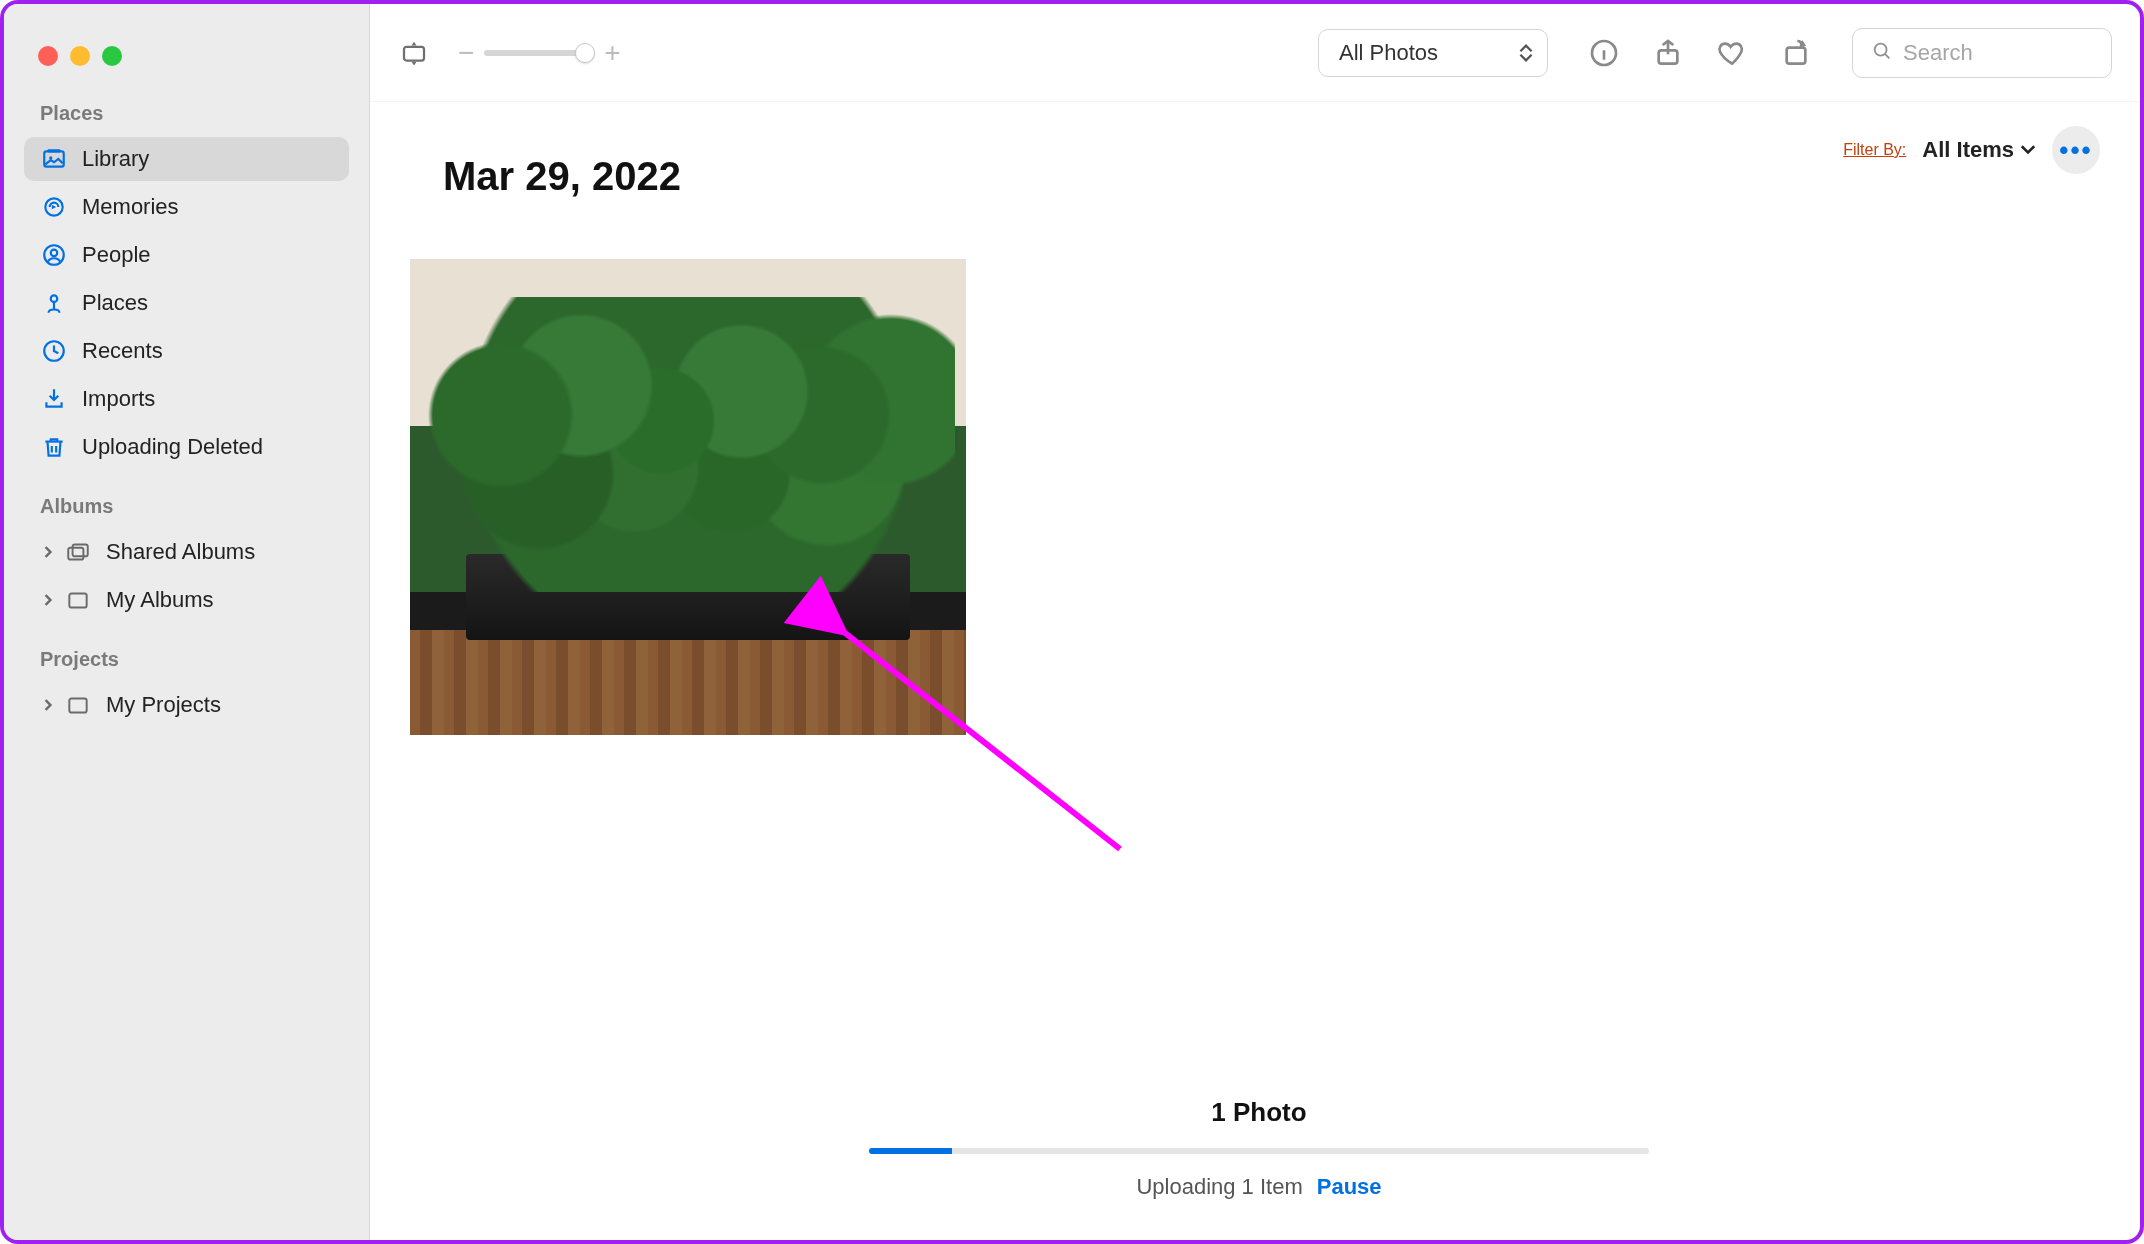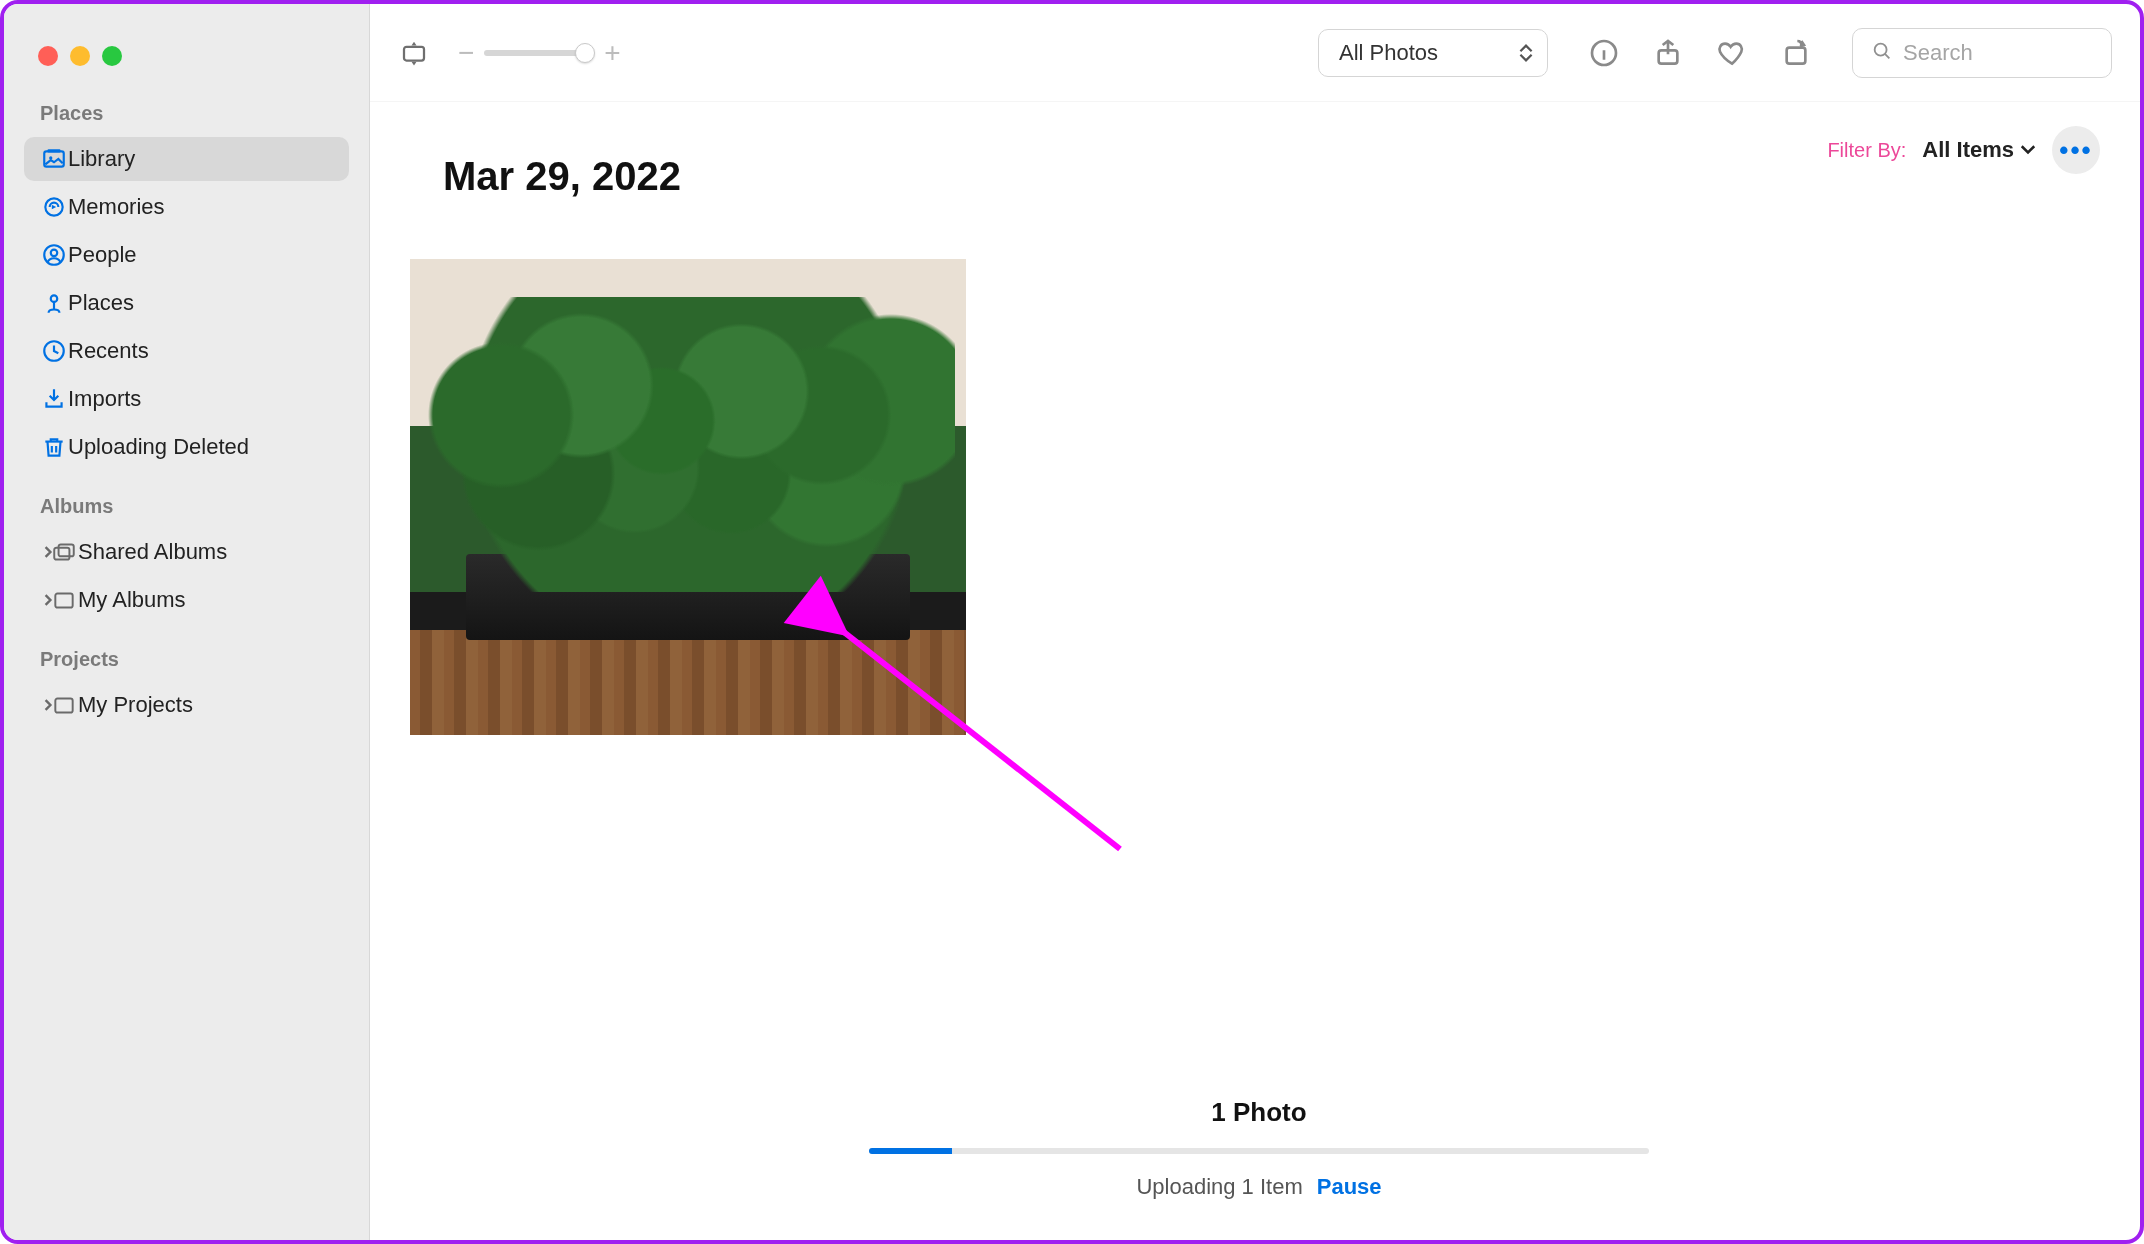--- a/index.html
+++ b/index.html
@@ -35,21 +35,21 @@
 .dot.yellow { background: #febc2e; }
 .dot.green { background: #28c840; }
 
 .section-header {
   color: #7a7a7a;
   font-weight: 600;
   font-size: 20px;
   padding: 6px 36px 10px 36px;
 }
 .nav-item {
-  display: flex; align-items: center; 
+  display: flex; align-items: center; gap: 14px;
   margin: 2px 20px;
   padding: 8px 16px;
   border-radius: 10px;
   font-size: 22px;
   color: #222;
   cursor: pointer;
 }
 .nav-item.selected { background: #d8d8d8; }
 .nav-item .icon { width: 28px; height: 28px; display:flex; align-items:center; justify-content:center; }
 .nav-item svg { width: 26px; height: 26px; }
@@ -106,21 +106,21 @@
   color:#8a8a8a;
 }
 .search-box input { border:none; outline:none; font-size:22px; background:transparent; width:100%; color:#333;}
 .search-box input::placeholder{ color:#a5a5a5; }
 
 .filter-row {
   display:flex; justify-content:flex-end; align-items:center;
   padding: 24px 40px 0 40px;
   gap: 16px;
 }
-.filter-label { color:#ec4899; font-size:20px; }
+.filter-label { color:#c2410c; font-size:16px;text-decoration:underline; }
 .filter-value { font-weight:700; font-size:22px; color:#222; display:flex; align-items:center; gap:6px;}
 .filter-value svg{ width:16px; height:10px; }
 .more-btn {
   width:48px; height:48px; border-radius:50%; background:#ececec;
   display:flex; align-items:center; justify-content:center;
   color:#0071e3;
 }
 .more-btn .dots { letter-spacing:2px; font-size:26px; line-height:0; color:#0071e3; font-weight:bold;}
 
 .content { padding: 0 40px; flex:1; position:relative; }

